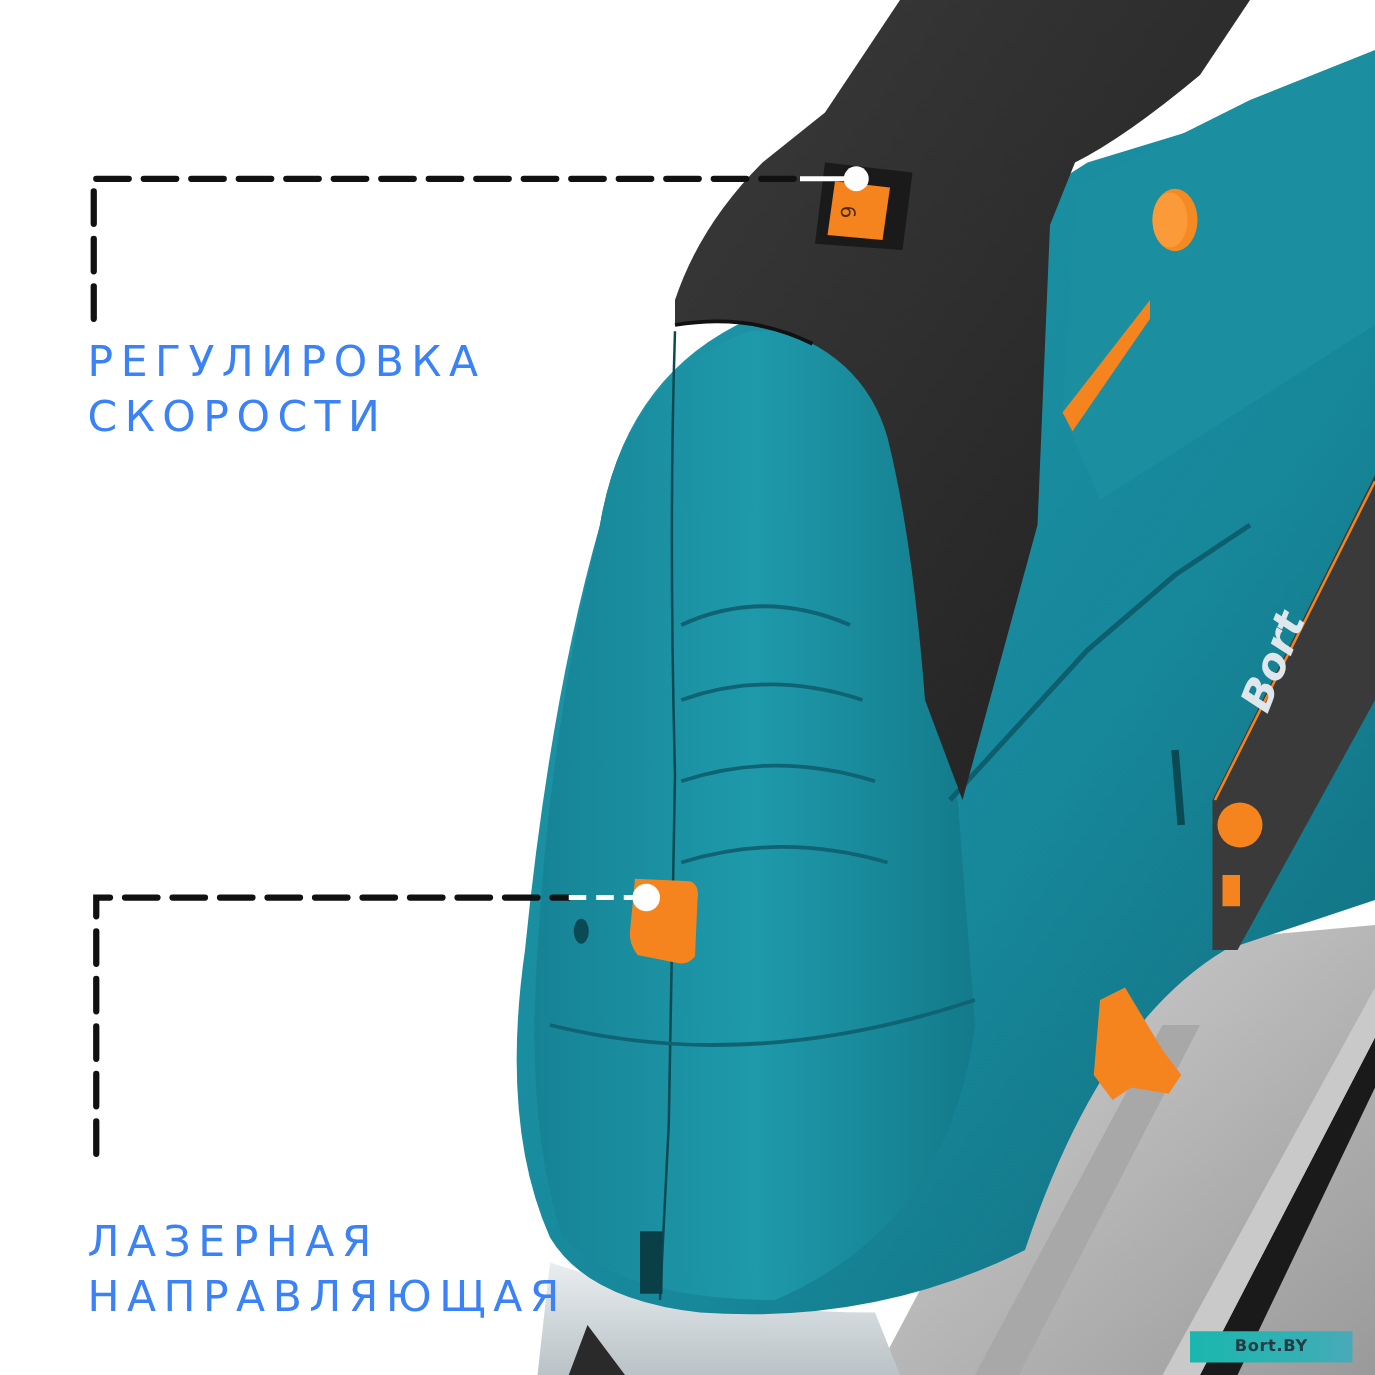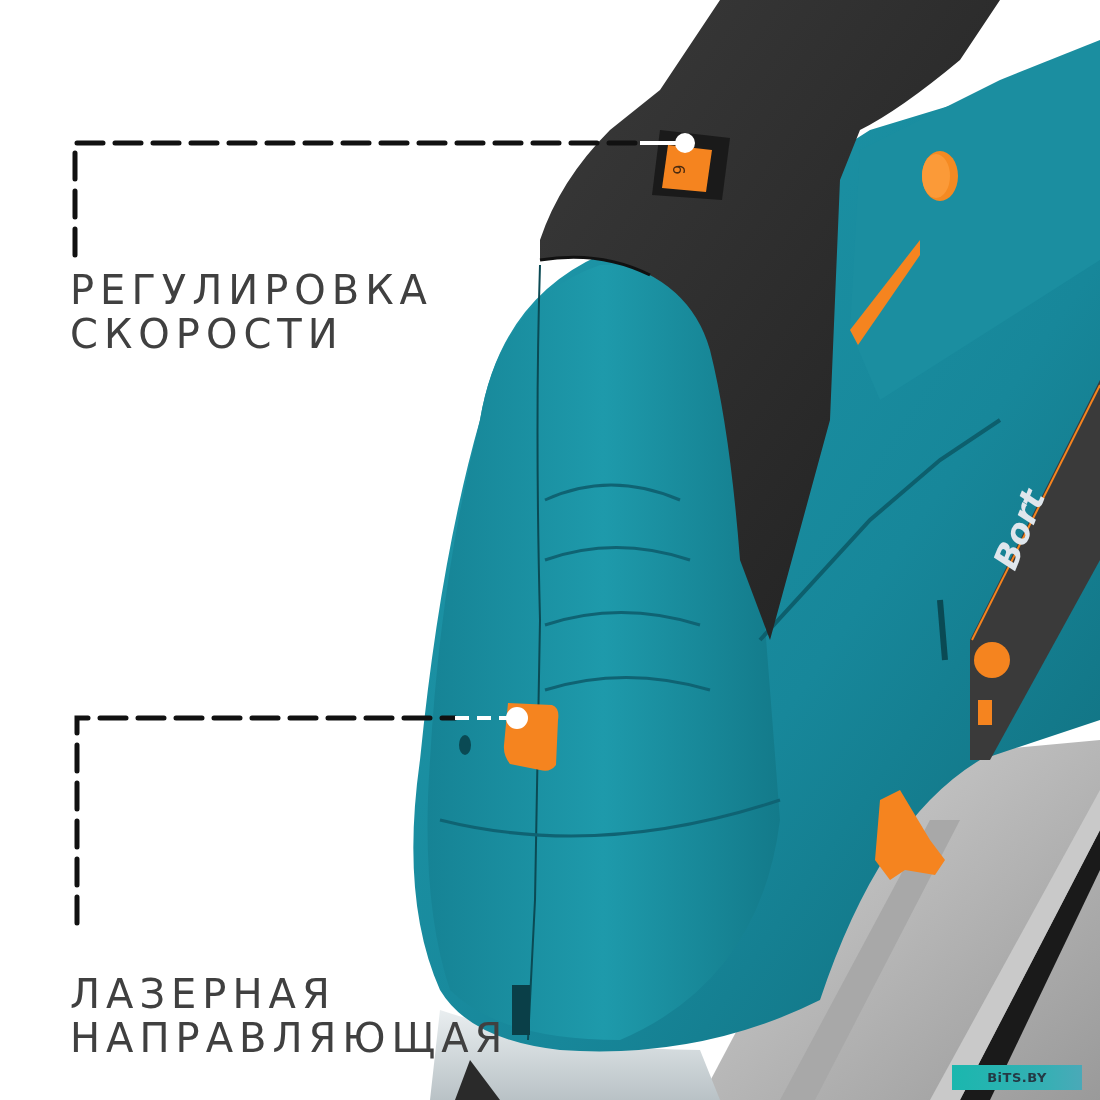--- a/index.html
+++ b/index.html
@@ -1,22 +1,22 @@
 <!DOCTYPE html>
 <html><head>
 <meta charset="utf-8">
 <style>
   html, body { margin: 0; padding: 0; background: #ffffff; }
   body { width: 1100px; height: 1100px; position: relative; overflow: hidden; font-family: "DejaVu Sans", "Liberation Sans", sans-serif; }
   .stage { position: absolute; left: 0; top: 0; width: 1100px; height: 1100px; }
   .stage svg { position: absolute; left: 0; top: 0; }
   .callout-label {
     position: absolute;
-    color: #404040;
-    font-size: 40px;
+    color: #3b82f6;
+    font-size: 34px;
     letter-spacing: 6px;
     line-height: 44px;
     font-weight: 400;
     white-space: nowrap;
   }
   .callout-label span { display: block; }
   .label-speed { left: 70px; top: 268px; }
   .label-laser { left: 70px; top: 972px; }
   .watermark {
     position: absolute;
@@ -163,14 +163,14 @@
   <div class="callout-label label-speed">
     <span>РЕГУЛИРОВКА</span>
     <span>СКОРОСТИ</span>
   </div>
 
   <div class="callout-label label-laser">
     <span>ЛАЗЕРНАЯ</span>
     <span>НАПРАВЛЯЮЩАЯ</span>
   </div>
 
-  <div class="watermark">BiTS.BY</div>
+  <div class="watermark">Bort.BY</div>
 </div>
 
 </body></html>

